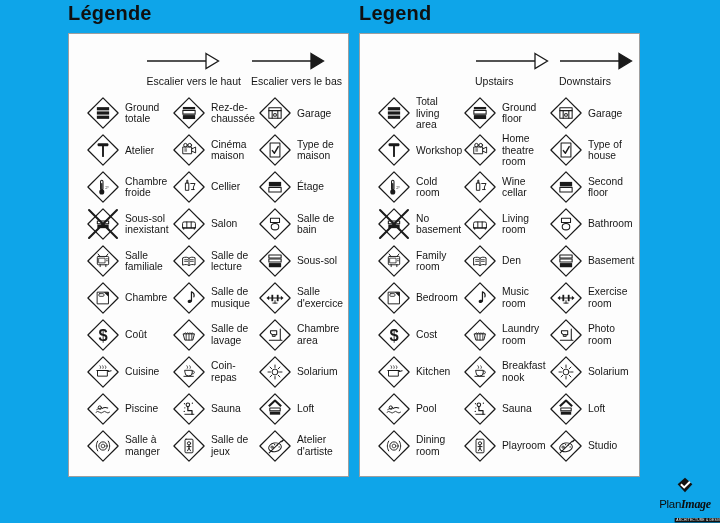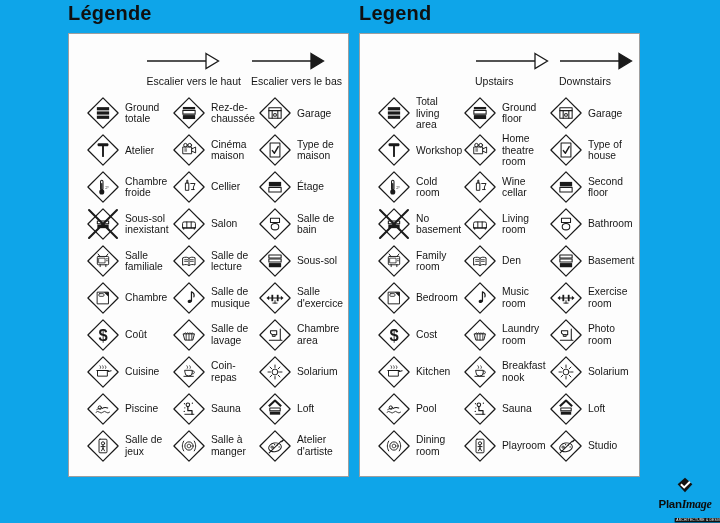--- a/index.html
+++ b/index.html
@@ -16,21 +16,21 @@
   .arrow-svg{width:74px;height:18px;display:block;}
   .arrow-label{font-size:10.5px;color:#161616;white-space:nowrap;}
   .grid{flex:1;display:grid;grid-template-columns:repeat(3,1fr);grid-template-rows:repeat(10,1fr);
         column-gap:2px;margin-top:8px;}
   .cell{display:flex;align-items:center;gap:5px;min-width:0;}
   .dicon{width:34px;height:34px;flex:0 0 auto;}
   .cell-label{font-size:10.3px;line-height:1.12;color:#161616;}
   .logo{position:absolute;left:654px;top:476px;width:62px;text-align:center;line-height:1;}
   .logo-mark{width:20px;height:18px;display:block;margin:0 auto 1px auto;}
   .logo-text{white-space:nowrap;}
-  .logo-plan{font-weight:700;font-size:11.5px;letter-spacing:-.3px;color:#0d0d0d;}
+  .logo-plan{font-weight:400;font-size:11.5px;letter-spacing:-.3px;color:#0d0d0d;}
   .logo-image{font-family:"Liberation Serif",serif;font-style:italic;font-weight:700;
               font-size:12px;color:#0d0d0d;letter-spacing:-.3px;}
   .logo-tagline{background:#111;color:#fff;font-size:6px;letter-spacing:.4px;white-space:nowrap;
                 display:inline-block;padding:1px 3px;margin-top:1px;
                 transform:scale(.55);transform-origin:50% 0;}
   .defs-svg{position:absolute;width:0;height:0;overflow:hidden;}
 </style>
 </head>
 <body>
 
@@ -481,29 +481,29 @@
             <span class="cell-label">Sauna</span>
           </div>
           <div class="cell">
             <svg viewBox="0 0 36 36" class="dicon">
               <use href="#i-floors-loft"></use>
             </svg>
             <span class="cell-label">Loft</span>
           </div>
           <div class="cell">
             <svg viewBox="0 0 36 36" class="dicon">
+              <use href="#i-dining-plate"></use>
+            </svg>
+            <span class="cell-label">Salle à manger</span>
+          </div>
+          <div class="cell">
+            <svg viewBox="0 0 36 36" class="dicon">
               <use href="#i-play-figure"></use>
             </svg>
             <span class="cell-label">Salle de jeux</span>
-          </div>
-          <div class="cell">
-            <svg viewBox="0 0 36 36" class="dicon">
-              <use href="#i-dining-plate"></use>
-            </svg>
-            <span class="cell-label">Salle à manger</span>
           </div>
           <div class="cell">
             <svg viewBox="0 0 36 36" class="dicon">
               <use href="#i-palette"></use>
             </svg>
             <span class="cell-label">Atelier d'artiste</span>
           </div>
         </div>
     </div>
   </div>

